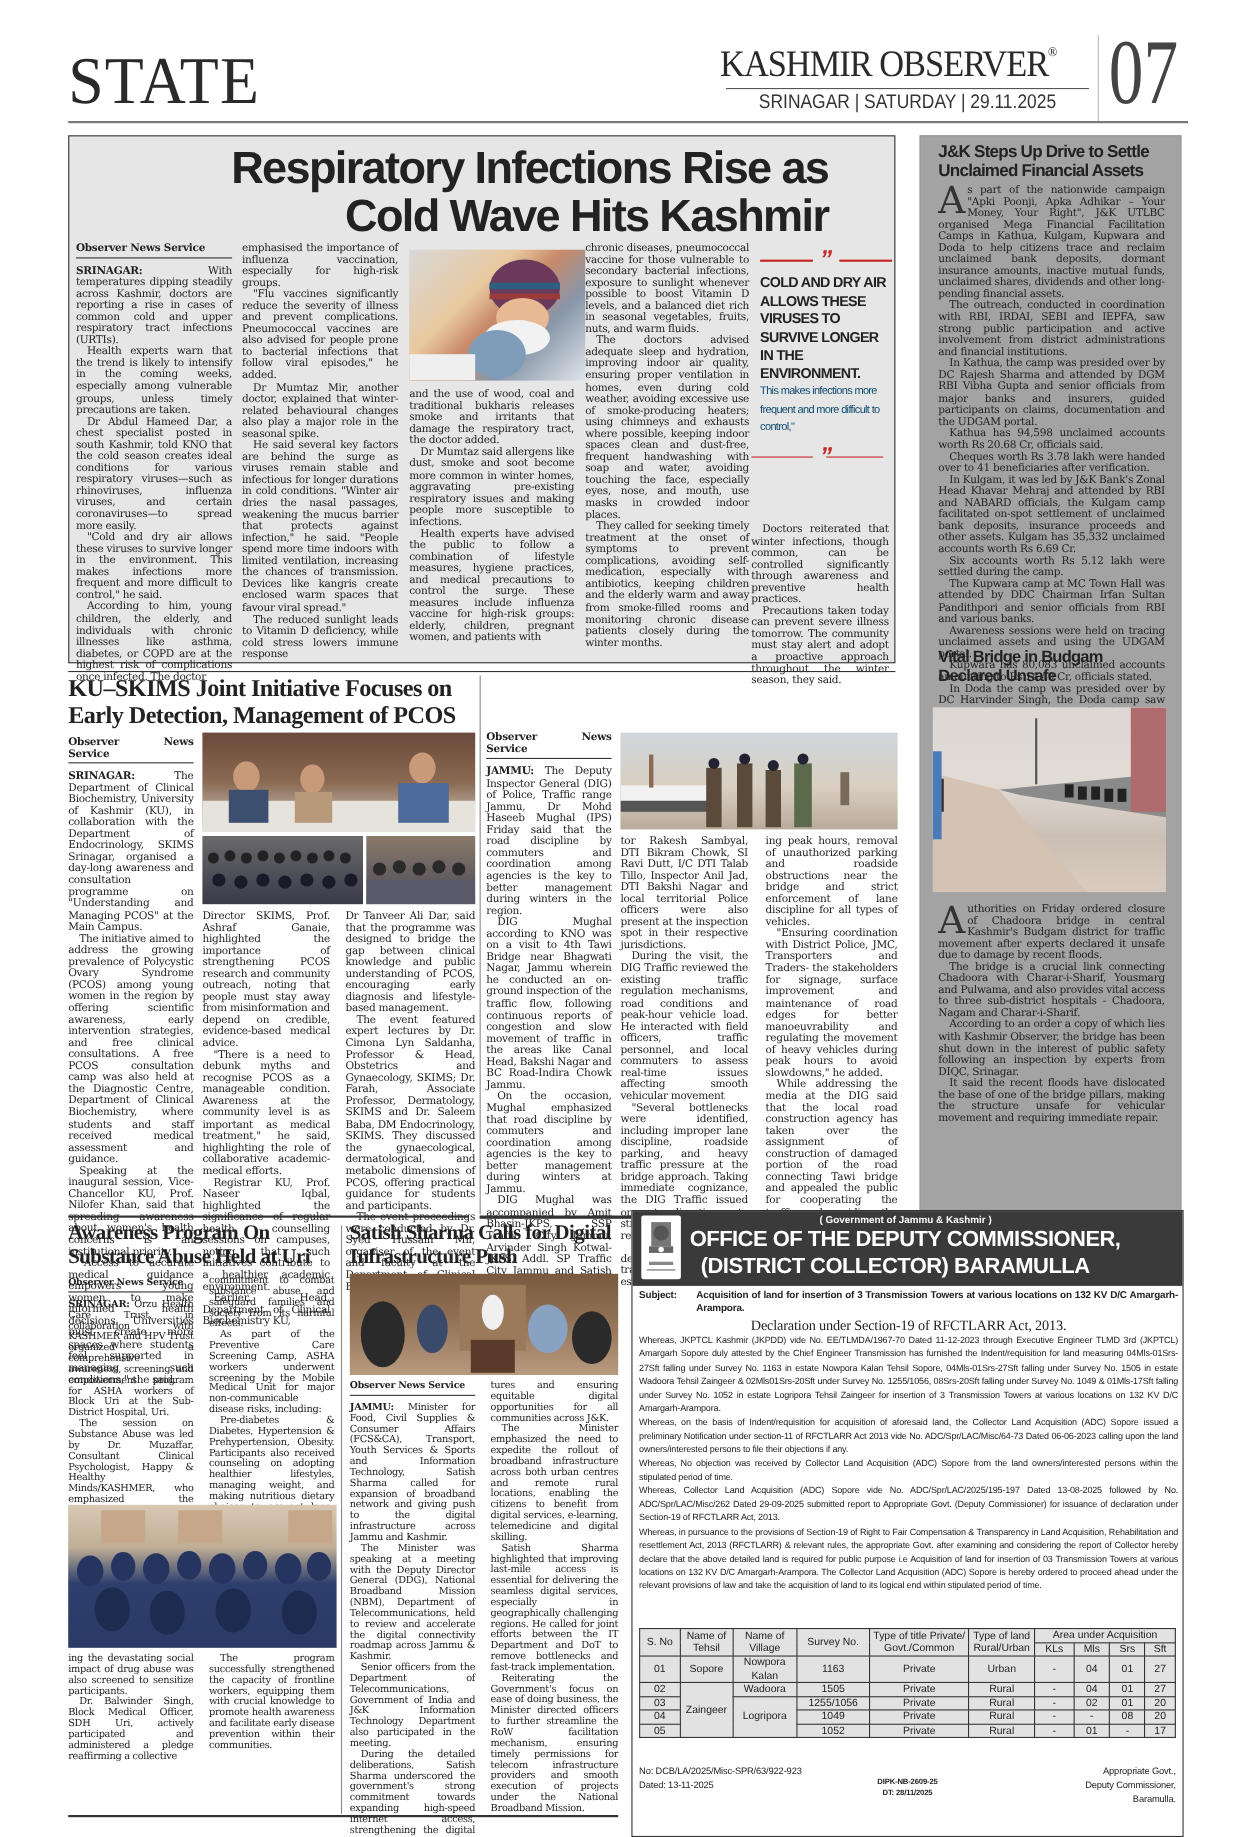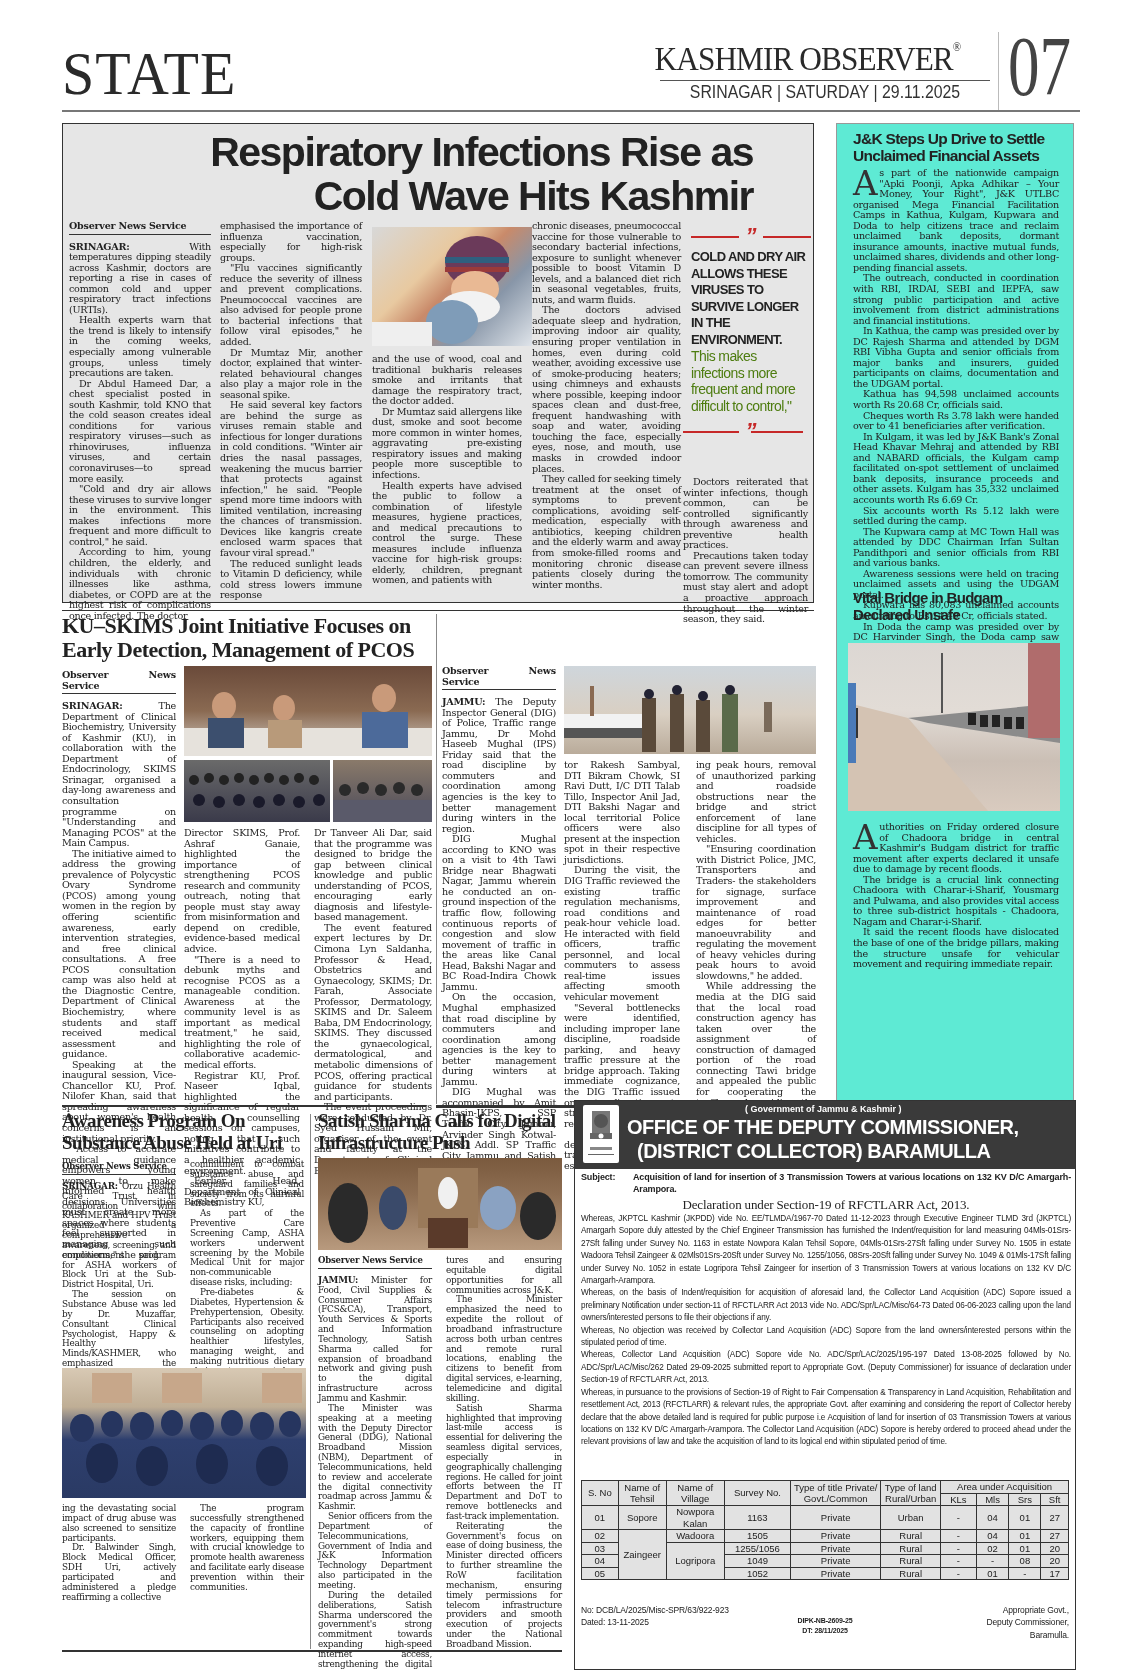--- a/index.html
+++ b/index.html
@@ -19,23 +19,23 @@
 .col{position:absolute;font-size:9.6px;line-height:10.55px;text-align:justify;color:#222;font-family:"DejaVu Serif",serif;letter-spacing:-0.25px}
 .col p{text-indent:10px}
 .col p.first{text-indent:0}
 .byline{font-family:"DejaVu Serif",serif;font-weight:bold;font-size:9.5px;border-bottom:1px solid #333;padding-bottom:2px;margin-bottom:7px;letter-spacing:-0.2px}
 .dateline{font-weight:bold}
 .photo{position:absolute;overflow:hidden}
 .quote-box{position:absolute;left:675px;top:237px;width:125px}
 .q-mark{color:#c62828;font-family:"Liberation Sans",sans-serif;font-weight:bold;font-style:italic;font-size:22px;text-align:center;line-height:14px;position:relative}
 .q-line{position:absolute;top:7px;height:1.5px;background:#c62828}
 .q-bold{font-family:"Liberation Sans",sans-serif;font-weight:bold;font-size:13px;line-height:16.5px;color:#222;letter-spacing:-0.6px;margin-top:6px}
-.q-normal{font-family:"Liberation Sans",sans-serif;font-size:14px;line-height:16.5px;color:#4d7c0f;letter-spacing:-0.6px}
-
-.side-box{left:836px;top:123px;width:238px;height:983px;border:1px solid #999;background:#5eead4}
+.q-normal{font-family:"Liberation Sans",sans-serif;font-size:10px;line-height:16.5px;color:#0c4a6e;letter-spacing:-0.6px}
+
+.side-box{left:836px;top:123px;width:238px;height:983px;border:1px solid #999;background:#a3a3a3}
 .side-head{font-family:"Liberation Sans",sans-serif;font-weight:bold;font-size:15.5px;line-height:17px;letter-spacing:-0.7px;color:#222}
 .dropcap{float:left;font-family:"DejaVu Serif",serif;font-size:34px;line-height:30px;margin-right:2px;color:#333}
 
 .head-serif{font-family:"Liberation Serif",serif;font-weight:bold;color:#222;letter-spacing:-0.5px}
 .rule{position:absolute;background:#333}
 
 .ad{left:574px;top:1100px;width:502px;height:570px;border:1.5px solid #333;background:#fff}
 .ad-top{position:absolute;left:0;top:0;width:100%;height:68px;background:#3a3a3a}
 .ad-gov{position:absolute;left:170px;top:3px;color:#fff;font-family:"Liberation Sans",sans-serif;font-weight:bold;font-size:9px}
 .ad-title{position:absolute;left:52px;top:14px;color:#fff;font-family:"Liberation Sans",sans-serif;font-weight:bold;font-size:20px;line-height:24px;letter-spacing:-0.5px}
@@ -136,20 +136,21 @@
         <rect x="168" y="74" width="8" height="12" fill="#222"></rect>
       <rect x="180" y="0" width="32" height="95" fill="#b06c6c"></rect>
       <line x1="94" y1="10" x2="94" y2="70" stroke="#555" stroke-width="2"></line>
       <rect x="4" y="65" width="6" height="30" fill="#333"></rect>
       <rect x="0" y="40" width="8" height="80" fill="#4a7ab8"></rect>
     </svg>
   </div>
   <div class="col" style="left:16px;top:698px;width:206px">
     <p class="first"><span class="dropcap">A</span><span>uthorities on Friday ordered closure of Chadoora bridge in central Kashmir's Budgam district for traffic movement after experts declared it unsafe due to damage by recent floods.</span></p>
     <p>The bridge is a crucial link connecting Chadoora with Charar-i-Sharif, Yousmarg and Pulwama, and also provides vital access to three sub-district hospitals - Chadoora, Nagam and Charar-i-Sharif.</p>
+    <p>According to an order a copy of which lies with Kashmir Observer, the bridge has been shut down in the interest of public safety following an inspection by experts from DIQC, Srinagar.</p>
     <p>It said the recent floods have dislocated the base of one of the bridge pillars, making the structure unsafe for vehicular movement and requiring immediate repair.</p>
   </div>
 </div>
 
 <div class="rule" style="left:62px;top:610px;width:752px;height:1px"></div>
 <div class="rule" style="left:436px;top:614px;width:1px;height:490px;background:#888"></div>
 
 <div class="abs" style="left:62px;top:614px;width:370px;height:490px">
   <div class="head-serif" style="font-size:22px;line-height:24px">KU–SKIMS Joint Initiative Focuses on Early Detection, Management of PCOS</div>
   <div class="col" style="left:0;top:56px;width:114px">

